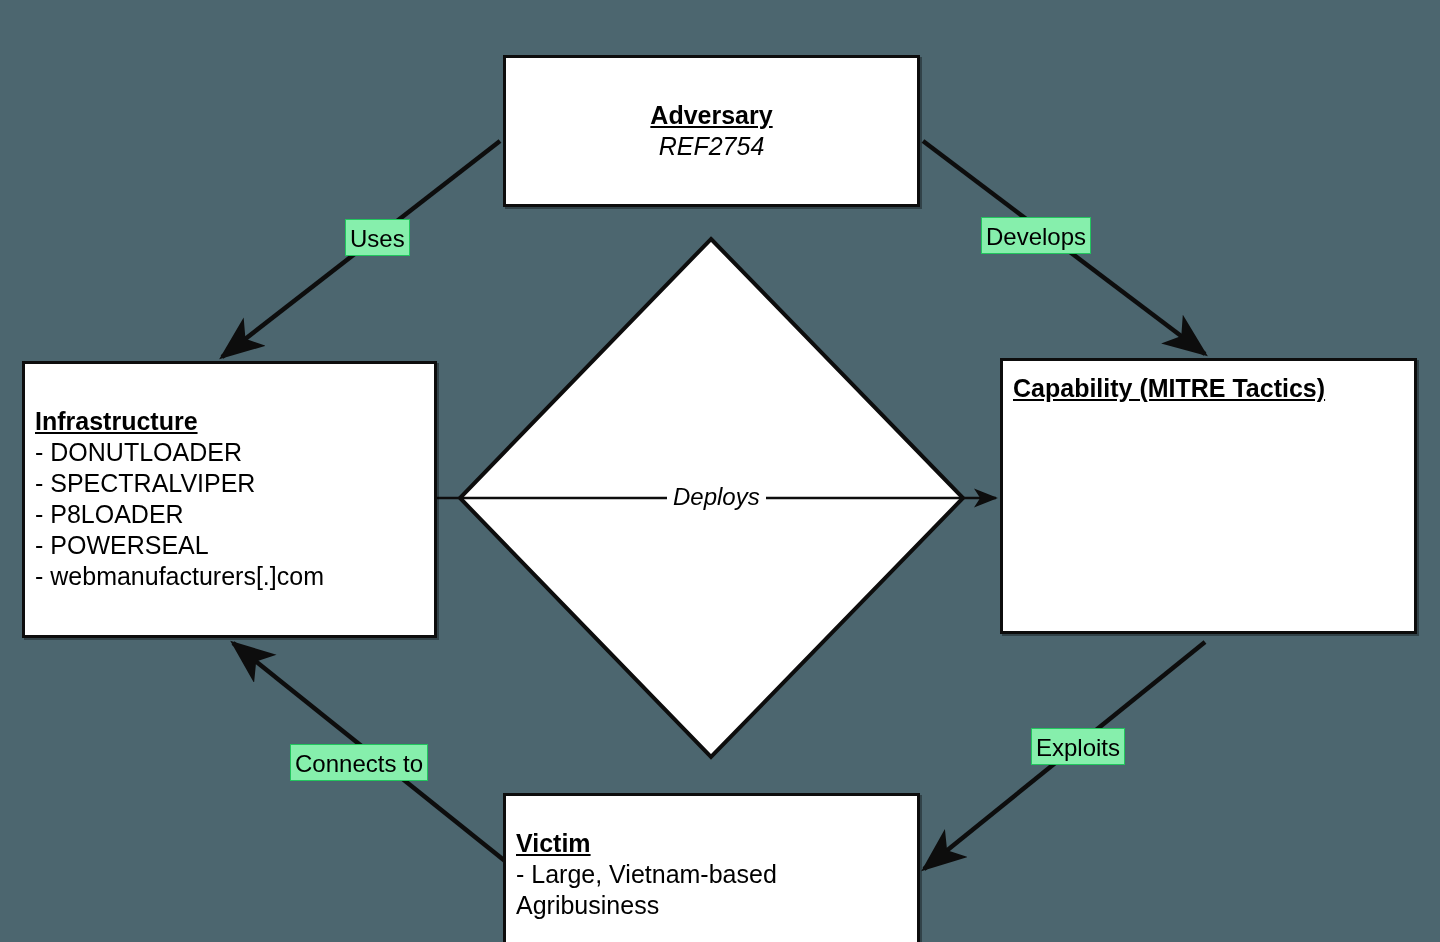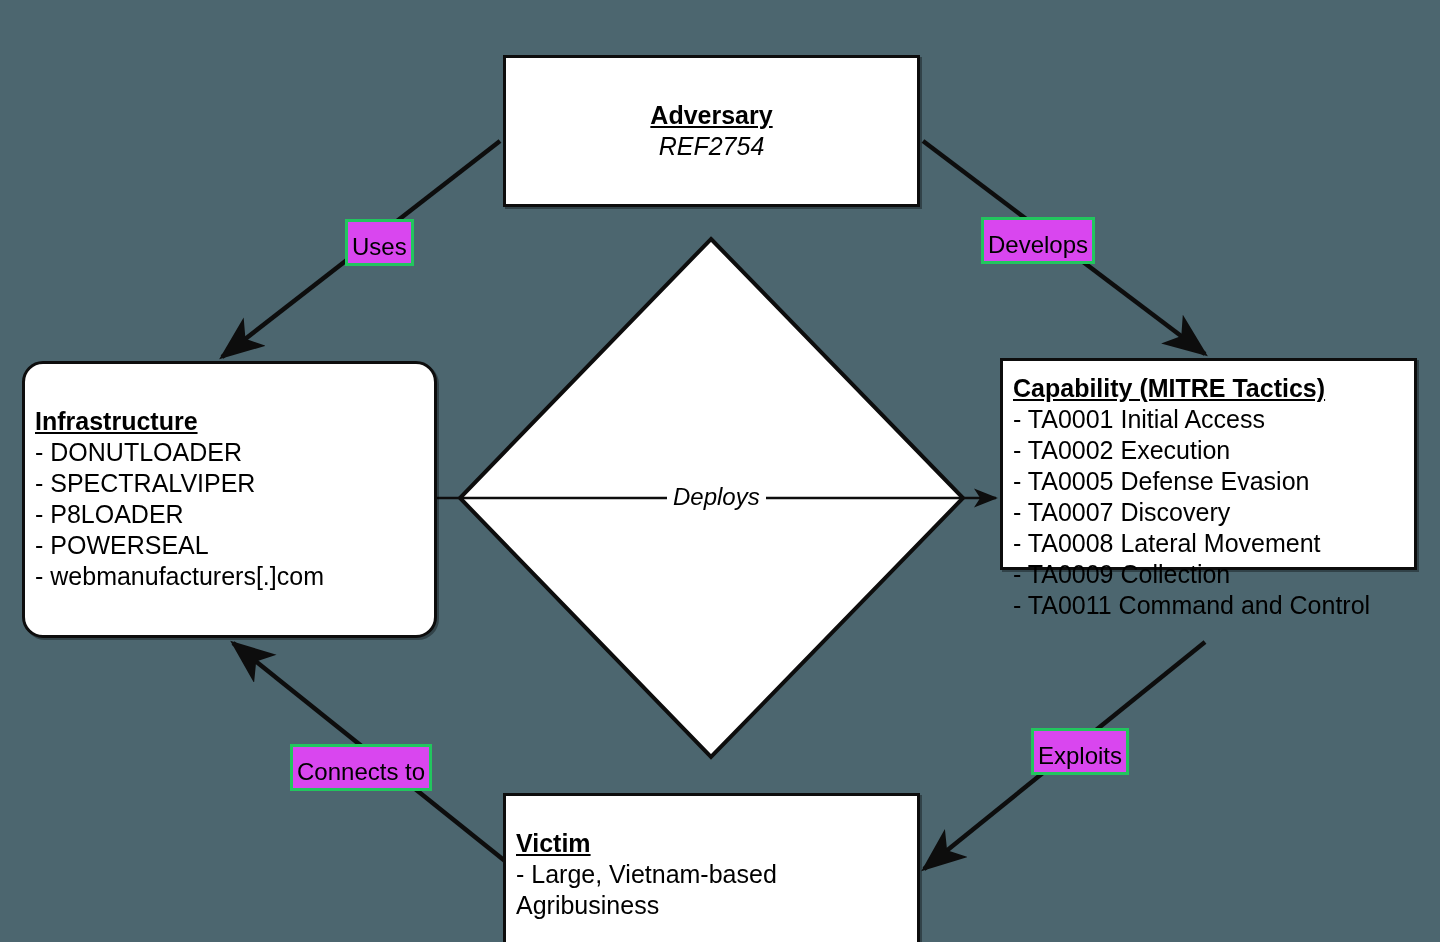--- a/index.html
+++ b/index.html
@@ -70,29 +70,29 @@
   
   #box-adversary {
     left: 503px; top: 24px; width: 417px; height: 152px;
   }
   #box-adversary .node-inner {
     top: 42px;
     text-align: center;
   }
   
   #box-infrastructure {
-    left: 22px; top: 330px; width: 415px; height: 277px; border-radius: 21px;
+    left: 22px; top: 330px; width: 415px; height: 277px;
   }
   #box-infrastructure .node-inner {
     top: 42px;
     text-align: left;
   }
   
   #box-capability {
-    left: 1000px; top: 327px; width: 417px; height: 212px;
+    left: 1000px; top: 327px; width: 417px; height: 276px;
   }
   #box-capability .node-inner {
     top: 12px;
     text-align: left;
   }
   
   #box-victim {
     left: 503px; top: 762px; width: 417px; height: 156px;
   }
   #box-victim .node-inner {
@@ -100,26 +100,26 @@
     text-align: left;
   }
   #box-victim .victim-desc {
     font-size: 25px;
     line-height: 31px;
     color: #000;
   }
   
   .edge-label {
     position: absolute;
-    background: #d946ef;
+    background: #86efac;
     color: #000;
     font-size: 24px;
     line-height: 28px;
-    padding: 11px 4px 2px 4px;
-    border: 3px solid #22c55e;
+    padding: 5px 4px 2px 4px;
+    border: 1px solid #22c55e;
     white-space: nowrap;
     box-sizing: border-box;
   }
   .edge-label.plain {
     border: none;
     background: #ffffff;
     padding: 0 6px;
     font-style: italic;
   }
   #label-uses      { left: 345px; top: 188px; }
@@ -169,29 +169,20 @@
         <li>- P8LOADER</li>
         <li>- POWERSEAL</li>
         <li>- webmanufacturers[.]com</li>
       </ul>
     </div>
   </div>
 
   <div class="node-box" id="box-capability">
     <div class="node-inner">
       <div class="node-title">Capability (MITRE Tactics)</div>
-      <ul class="node-list">
-        <li>- TA0001 Initial Access</li>
-        <li>- TA0002 Execution</li>
-        <li>- TA0005 Defense Evasion</li>
-        <li>- TA0007 Discovery</li>
-        <li>- TA0008 Lateral Movement</li>
-        <li>- TA0009 Collection</li>
-        <li>- TA0011 Command and Control</li>
-      </ul>
     </div>
   </div>
 
   <div class="node-box" id="box-victim">
     <div class="node-inner">
       <div class="node-title">Victim</div>
       <div class="victim-desc"> - Large, Vietnam-based</div>
       <div class="victim-desc">Agribusiness</div>
     </div>
   </div>

